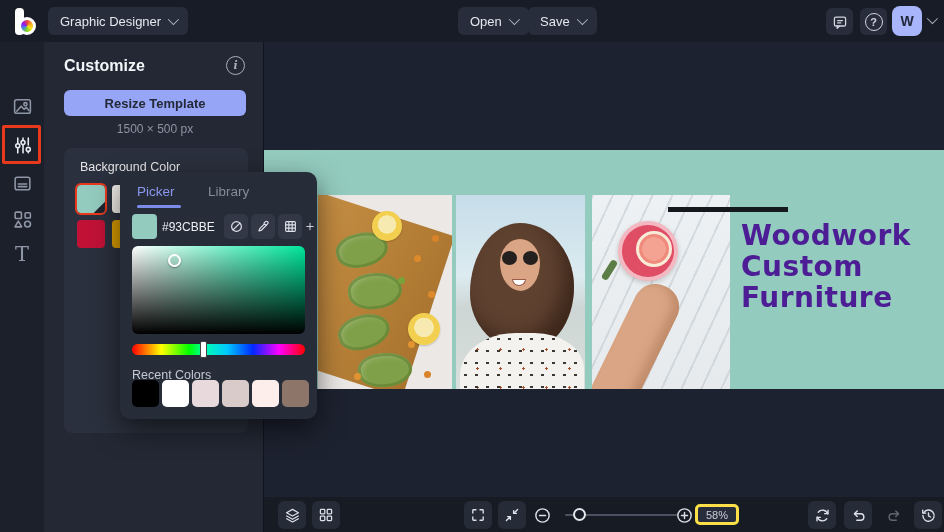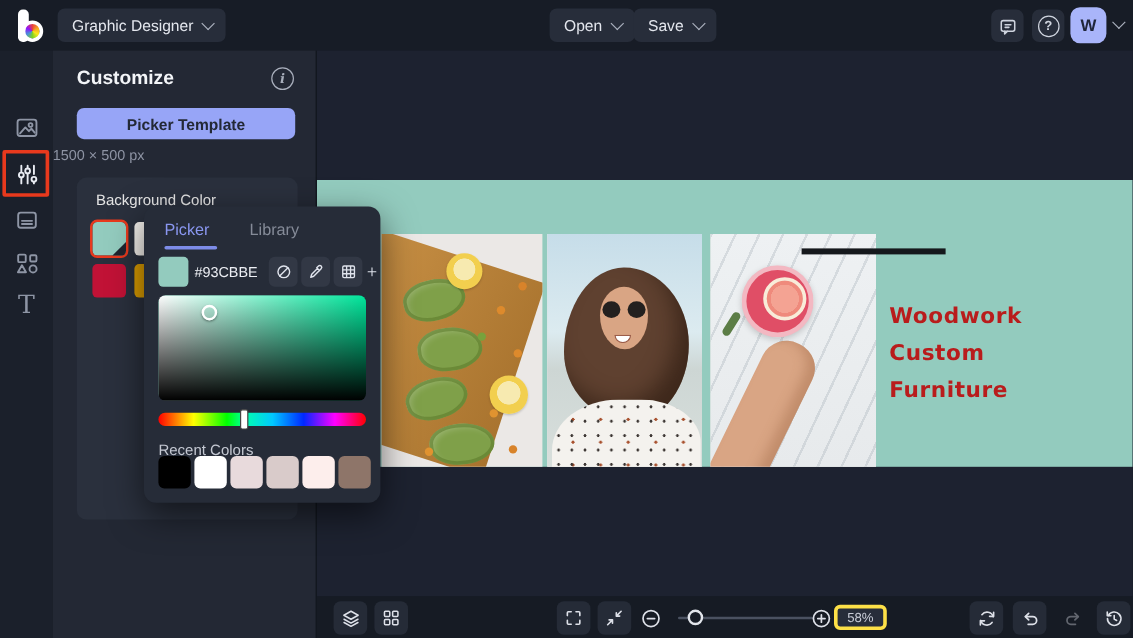--- a/index.html
+++ b/index.html
@@ -40,21 +40,21 @@
   .panel { position:absolute; left:44px; top:42px; width:220px; height:490px; background:#232834;
            border-right:1px solid #10141c; z-index:4; }
   .panel-title { position:absolute; left:20px; top:15px; color:#f3f5f8; font-size:16px; font-weight:bold; }
   .info-btn { position:absolute; right:18px; top:14px; width:19px; height:19px; border:1.5px solid #a9afbc;
               border-radius:50%; color:#a9afbc; font-size:11px; font-weight:bold;
               display:flex; align-items:center; justify-content:center; cursor:pointer;
               font-family:"DejaVu Serif",serif; font-style:italic; }
   .resize-btn { position:absolute; left:20px; top:48px; width:182px; height:26px; background:#97a5f7;
                 border:none; border-radius:6px; color:#232936; font-weight:bold; font-size:13px;
                 cursor:pointer; font-family:"Liberation Sans",sans-serif; }
-  .dims { position:absolute; left:0; top:80px; width:222px; color:#8d93a3; font-size:12px; }
+  .dims { position:absolute; left:0; top:80px; width:222px; text-align:center; color:#8d93a3; font-size:12px; }
   .bg-card { position:absolute; left:20px; top:106px; width:184px; height:285px; background:#2a303d;
              border-radius:8px; }
   .bg-card-label { position:absolute; left:16px; top:12px; color:#e5e5e5; font-size:12.5px; }
   .swatch { position:absolute; width:28px; height:28px; border-radius:4px; cursor:pointer; }
   .swatch.selected { outline:2.5px solid #E8391D; overflow:hidden; }
   .swatch.selected::after { content:""; position:absolute; right:-8px; bottom:-8px; width:16px; height:16px;
                             background:#20242e; transform:rotate(45deg); }
 
   
   .popup { position:absolute; left:120px; top:172px; width:197px; height:247px; background:#262c38;
@@ -134,23 +134,23 @@
   .p3-glass { position:absolute; left:26px; top:26px; width:60px; height:60px; border-radius:50%;
               background:#e04e66; border:4px solid rgba(255,255,255,.6);
               box-shadow:0 2px 5px rgba(0,0,0,.18); }
   .p3-slice { position:absolute; left:14px; top:6px; width:36px; height:36px; border-radius:50%;
               background:radial-gradient(circle,#f4a393 0 55%, #ef8a7c 56% 100%); border:3px solid #f8ecd9; }
   .p3-sprig { position:absolute; left:14px; top:64px; width:7px; height:22px; background:#5c7d46;
               border-radius:4px; transform:rotate(32deg); }
 
   .design-bar { position:absolute; left:404px; top:57px; width:120px; height:5px; background:#15181c;
                 cursor:pointer; }
-  .headline { position:absolute; left:477px; top:70px; color:#b91c1c; font-family:"DejaVu Sans",sans-serif;
-              font-weight:bold; font-size:18px; line-height:31px; letter-spacing:.5px;
-              white-space:pre-line; cursor:pointer;margin-top:28px; }
+  .headline { position:absolute; left:477px; top:70px; color:#4c1d95; font-family:"DejaVu Sans",sans-serif;
+              font-weight:bold; font-size:28px; line-height:31px; letter-spacing:.5px;
+              white-space:pre-line; cursor:pointer; }
 
   
   .bottombar { position:absolute; left:264px; top:497px; width:680px; height:35px; background:#161b24; z-index:5; }
   .bb-btn { position:absolute; top:4px; width:28px; height:28px; background:#252b37; border-radius:6px;
             display:flex; align-items:center; justify-content:center; color:#dde0e8; cursor:pointer; }
   .bb-plain { position:absolute; top:4px; width:28px; height:28px; display:flex; align-items:center;
               justify-content:center; color:#dde0e8; cursor:pointer; }
   .zoom-track { position:absolute; left:301px; top:17px; width:113px; height:2px; background:#4a5160;
                 border-radius:2px; cursor:pointer; }
   .zoom-handle { position:absolute; left:8px; top:-6px; width:13px; height:13px; background:#171c26;
@@ -239,21 +239,21 @@
 
   <div class="rail-item" style="top:192px;">
     <span class="t-glyph">T</span>
   </div>
 </div>
 
 <div class="panel">
   <div class="panel-title">Customize</div>
   <div class="info-btn">i</div>
 
-  <button class="resize-btn">Picker Template</button>
+  <button class="resize-btn">Resize Template</button>
   <div class="dims">1500 × 500 px</div>
 
   <div class="bg-card">
     <div class="bg-card-label">Background Color</div>
     <div class="swatch selected" style="left: 13px; top: 37px; background-color: rgb(147, 203, 190);"></div>
     <div class="swatch" style="left: 48px; top: 37px; background-color: rgb(244, 241, 236);"></div>
     <div class="swatch" style="left: 13px; top: 72px; background-color: rgb(193, 18, 54);"></div>
     <div class="swatch" style="left: 48px; top: 72px; background-color: rgb(217, 155, 0);"></div>
   </div>
 </div>

